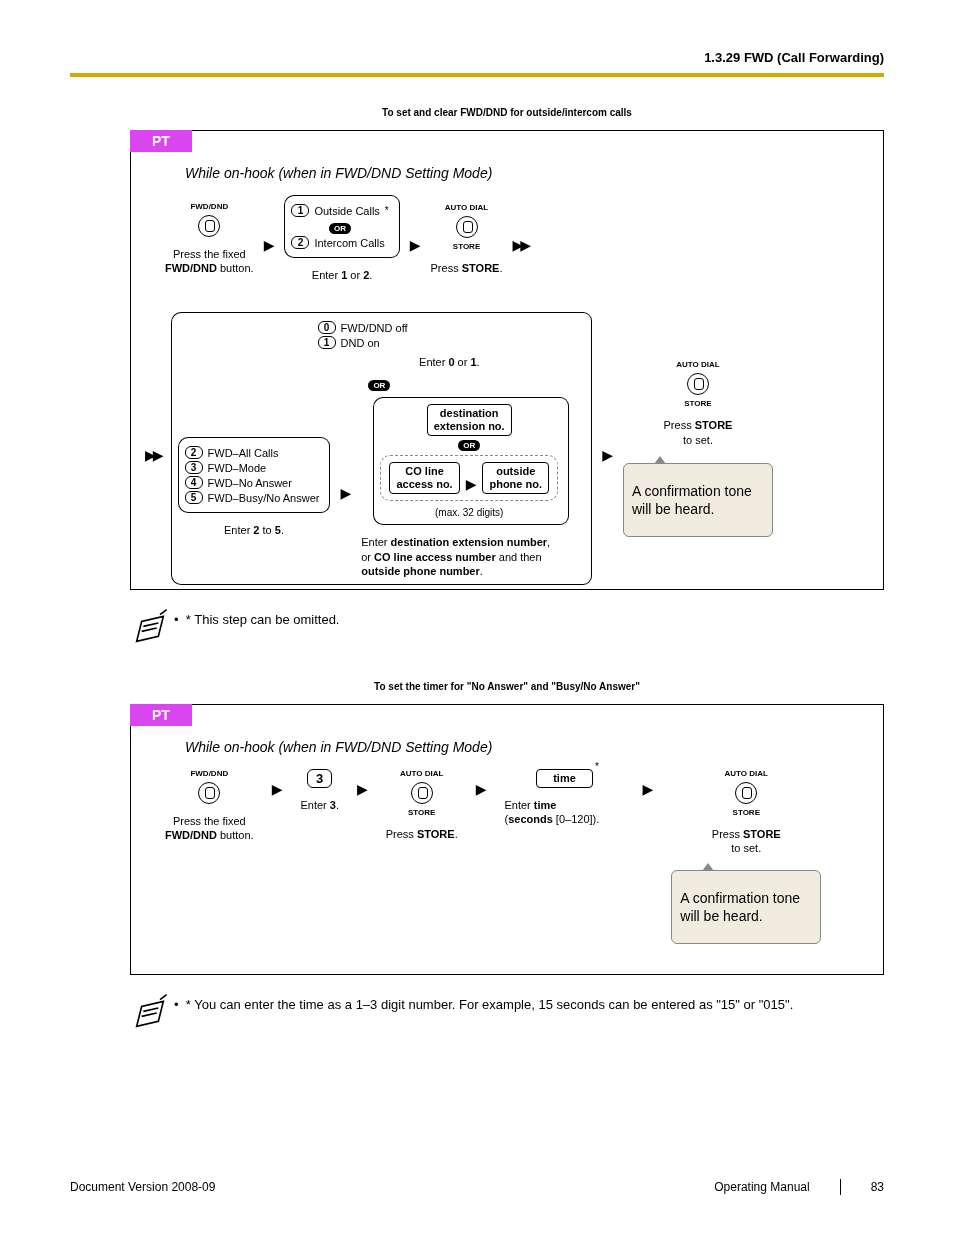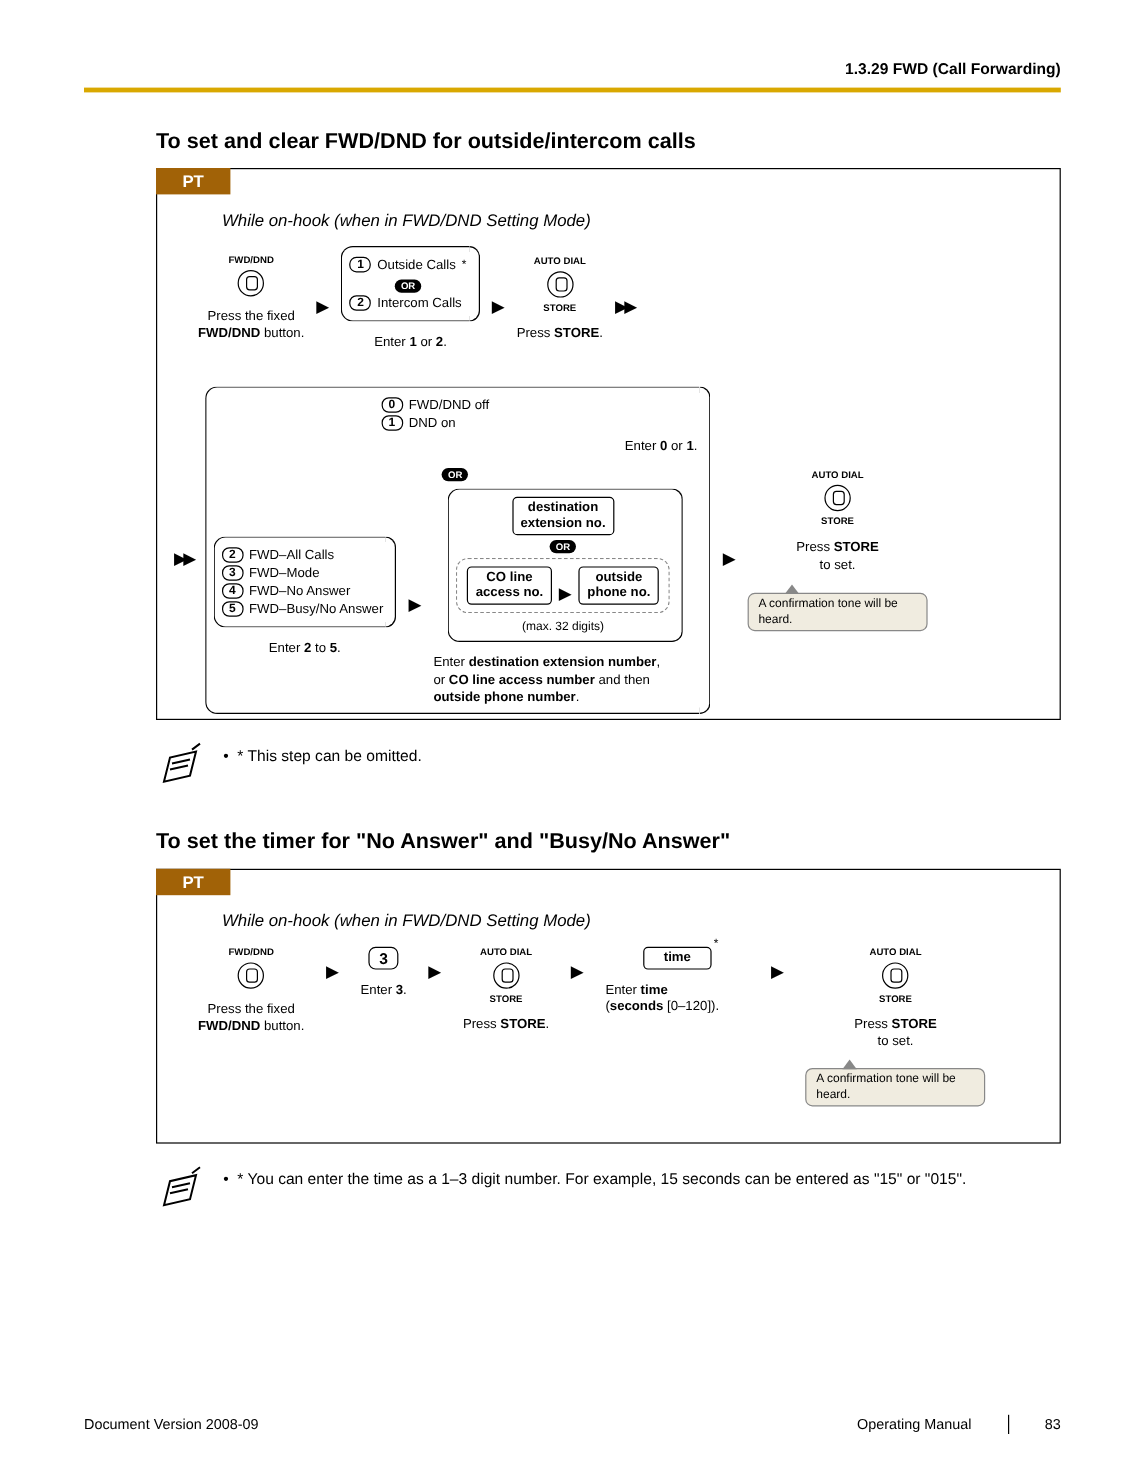--- a/index.html
+++ b/index.html
@@ -21,36 +21,37 @@
     font-size: 13px;
     margin-bottom: 8px;
   }
   .gold-bar {
     height: 4px;
     background: #d9a800;
     margin-bottom: 30px;
   }
   .section-title {
     font-weight: bold;
-    font-size: 18px;
+    font-size: 10px;
     margin-left: 60px;
     margin-bottom: 12px;
+    text-align: center;
   }
   .panel {
     border: 1px solid #000;
     margin-left: 60px;
     margin-right: 0;
     margin-bottom: 18px;
     position: relative;
   }
   .pt-tab {
     position: absolute;
     top: -1px;
     left: -1px;
-    background: #a16207;
+    background: #d946ef;
     color: #fff;
     font-weight: bold;
     padding: 3px 22px;
     font-size: 14px;
   }
   .panel-inner {
     padding: 34px 14px 30px 14px;
   }
   .subtitle {
     font-style: italic;
@@ -126,29 +127,29 @@
   }
   .dashed-group {
     border: 1px dashed #888;
     border-radius: 10px;
     padding: 6px 8px;
     display: inline-flex;
     align-items: center;
     gap: 6px;
   }
   .dashed-cap { font-size: 10px; text-align:center; margin-top:2px;}
-  .note-row { display: flex; align-items: flex-start; margin-left: 60px; margin-bottom: 30px; gap: 16px;}
+  .note-row { display: flex; align-items: flex-start; margin-left: 60px; margin-bottom: 30px; gap: 4px;}
   .note-icon svg { width: 40px; height: 40px; }
   .note-text { font-size: 13px; padding-top: 4px; }
   .bubble {
     border: 1px solid #888;
     background: #f0ece0;
     border-radius: 6px;
-    padding: 2px 8px;
-    font-size: 10px;
+    padding: 18px 8px;
+    font-size: 14px;
     width: 150px;
     position: relative;
     line-height: 1.3;
   }
   .bubble::before {
     content:"";
     position:absolute;
     top:-8px; left:30px;
     border-left:6px solid transparent;
     border-right:6px solid transparent;
@@ -238,21 +239,21 @@
 
               <div style="margin-left:140px;">
                 <div class="opt-line">
                     <span class="key-box">0</span>
                     <span>FWD/DND off</span>
                   </div>
                 <div class="opt-line">
                     <span class="key-box">1</span>
                     <span>DND on</span>
                   </div>
-                <div class="caption" style="text-align:right;margin-left:0;">
+                <div class="caption" style="text-align:center;margin-left:0;">
                   <span>Enter </span><b>0</b><span> or </span><b>1</b><span>.</span>
                 </div>
               </div>
               <div style="text-align:center;"><span class="or-pill">OR</span></div>
 
               <div class="row" style="align-items:center;">
                 <div class="part">
                   <div style="display:flex;">
                     <div class="bracket-col">
                       <div class="opt-line">

